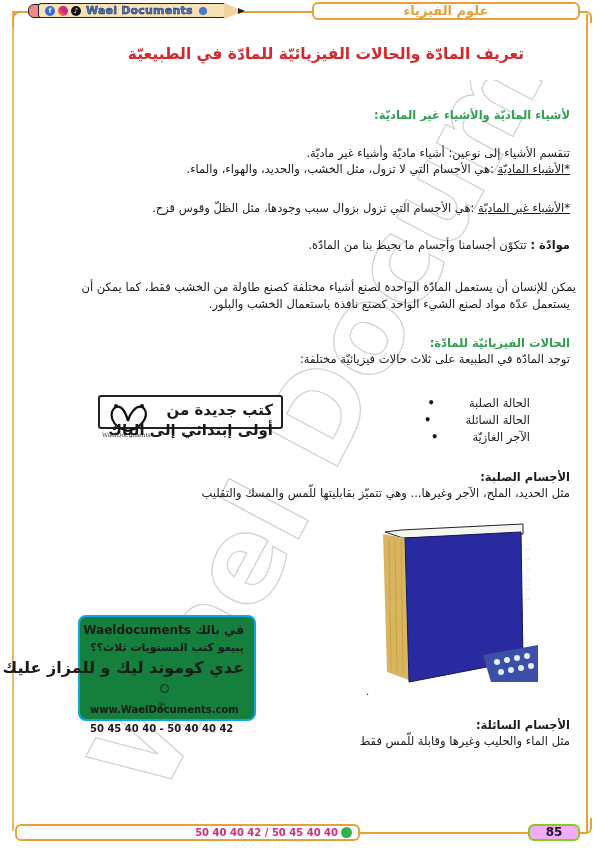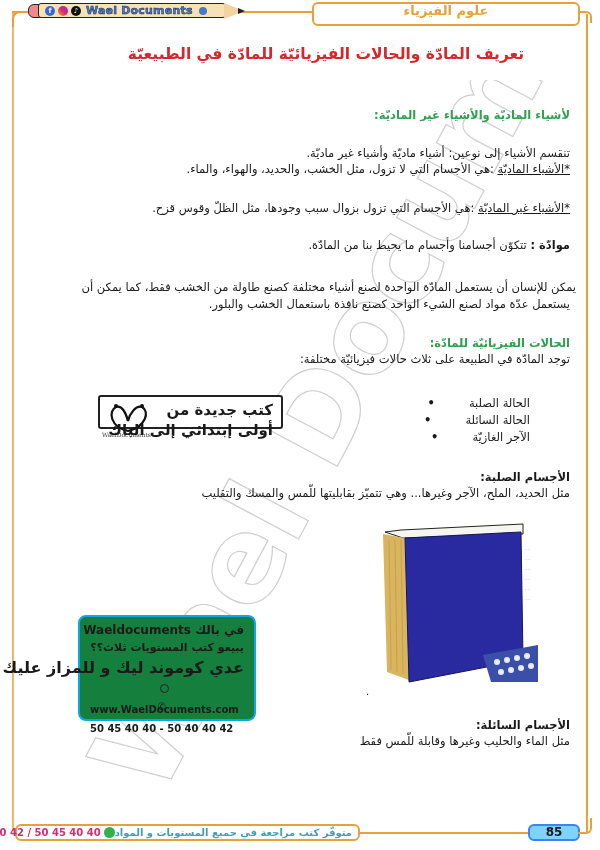--- a/index.html
+++ b/index.html
@@ -20,21 +20,21 @@
     .pencil-eraser { position:absolute; left:0; top:1px; width:14px; height:14px; background:#f08a8a; border:1.5px solid #222; border-radius:6px 0 0 6px; box-sizing:border-box; }
     .pencil-tip { position:absolute; left:196px; top:0; width:0; height:0; border-top:8px solid transparent; border-bottom:8px solid transparent; border-left:20px solid #f2d3a2; }
     .pencil-lead { position:absolute; left:210px; top:5px; width:0; height:0; border-top:3px solid transparent; border-bottom:3px solid transparent; border-left:7px solid #222; }
     .soc { width:10px; height:10px; border-radius:50%; display:inline-block; font-size:7px; line-height:10px; text-align:center; color:#fff; font-weight:bold; }
     .soc.fb { background:#3b68d8; }
     .soc.ig { background:linear-gradient(45deg,#f5a623,#d62976,#962fbf); }
     .soc.tt { background:#111; }
     .brand-name { font-family:"DejaVu Sans", sans-serif; font-weight:bold; font-size:11px; color:#4a78c9; -webkit-text-stroke:0.5px #1b2a55; letter-spacing:0.2px; margin-left:2px; }
     .verified { width:8px; height:8px; border-radius:50%; background:#4a78c9; display:inline-block; margin-left:3px; }
 
-    .subject-pill { position:absolute; top:2px; left:312px; width:268px; height:24px; border:2px solid #e8a13a; border-radius:6px; box-sizing:border-box; text-align:center; font-weight:bold; font-size:13px; color:#e8a13a; line-height:14px; background:#fff; }
+    .subject-pill { position:absolute; top:2px; left:312px; width:268px; height:18px; border:2px solid #e8a13a; border-radius:6px; box-sizing:border-box; text-align:center; font-weight:bold; font-size:13px; color:#e8a13a; line-height:14px; background:#fff; }
     .subject-hook { position:absolute; top:11px; left:578px; width:12px; height:10px; border-top:2px solid #e8a13a; border-right:2px solid #e8a13a; border-top-right-radius:6px; }
 
     .content { position:absolute; left:82px; top:0; width:488px; direction:rtl; text-align:right; }
     .main-title { position:absolute; top:45px; right:0; width:488px; text-align:center; color:#d8262a; font-weight:bold; font-size:15.5px; }
 
     .txt { position:absolute; right:0; font-size:11.5px; line-height:15px; white-space:nowrap; }
     .green { color:#2ea050; font-weight:bold; }
     .bold { font-weight:bold; }
     .ul { text-decoration:underline; }
 
@@ -56,21 +56,21 @@
     .book-img { position:absolute; left:373px; top:520px; width:165px; height:165px; }
     .book-caption { position:absolute; left:366px; top:686px; font-size:10px; }
 
     .watermark { position:absolute; left:40px; top:80px; width:560px; height:760px; pointer-events:none; }
 
     .footer-pill { position:absolute; top:824px; left:15px; width:345px; height:17px; border:2px solid #e8a13a; border-radius:6px; box-sizing:border-box; background:#fff; display:flex; align-items:center; justify-content:space-between; padding:0 6px; direction:rtl; font-size:10px; white-space:nowrap; }
     .footer-pill .promo { color:#3fa0b5; font-weight:bold; }
     .footer-pill .phones { color:#d62b7a; font-weight:bold; direction:ltr; display:flex; align-items:center; gap:3px; }
     .wa { width:11px; height:11px; border-radius:50%; background:#2fb34a; display:inline-block; }
     .footer-line { position:absolute; top:832px; left:360px; width:170px; height:2px; background:#e8a13a; }
-    .page-pill { position:absolute; top:824px; left:528px; width:52px; height:17px; border:2px solid #3b82f6; border-radius:6px; box-sizing:border-box; background:#7dd3fc; text-align:center; font-weight:bold; font-size:12px; line-height:13px; }
+    .page-pill { position:absolute; top:824px; left:528px; width:52px; height:17px; border:2px solid #84cc16; border-radius:6px; box-sizing:border-box; background:#f0abfc; text-align:center; font-weight:bold; font-size:12px; line-height:13px; }
     .footer-hook { position:absolute; top:818px; left:578px; width:12px; height:14px; border-bottom:2px solid #e8a13a; border-right:2px solid #e8a13a; border-bottom-right-radius:6px; }
   </style>
 </head>
 <body>
 
 <div class="frame-left"></div>
 <div class="frame-left-corner"></div>
 <div class="frame-top-line"></div>
 <div class="frame-right"></div>
 
@@ -189,21 +189,20 @@
     <span class="ico"></span>
     <span>www.WaelDocuments.com</span>
   </div>
   <div class="row ltr" style="top:84px;">
     <span style="font-size:10px;">✆</span>
     <span>50 45 40 40 - 50 40 40 42</span>
   </div>
 </div>
 
 <div class="footer-pill">
-  <span class="promo">متوفّر كتب مراجعة في جميع المستويات و المواد</span>
   <span class="phones">
     <span>50 40 40 42 / 50 45 40 40</span>
     <span class="wa"></span>
   </span>
 </div>
 <div class="footer-line"></div>
 <div class="page-pill">85</div>
 <div class="footer-hook"></div>
 
 </body></html>

